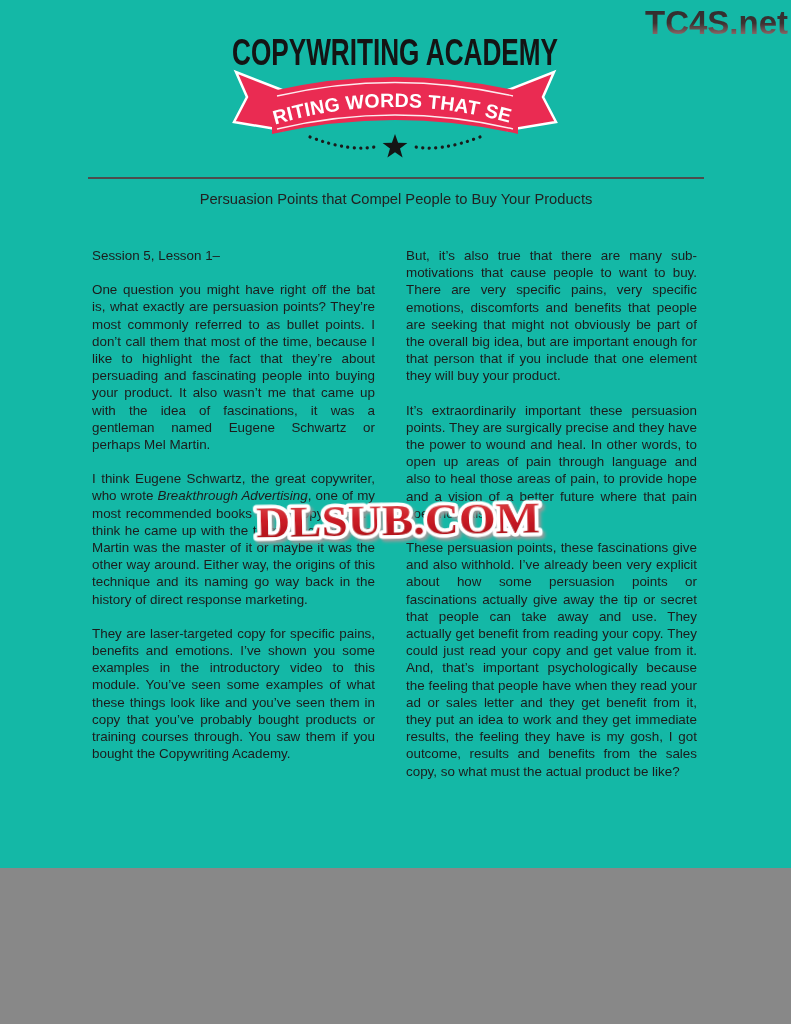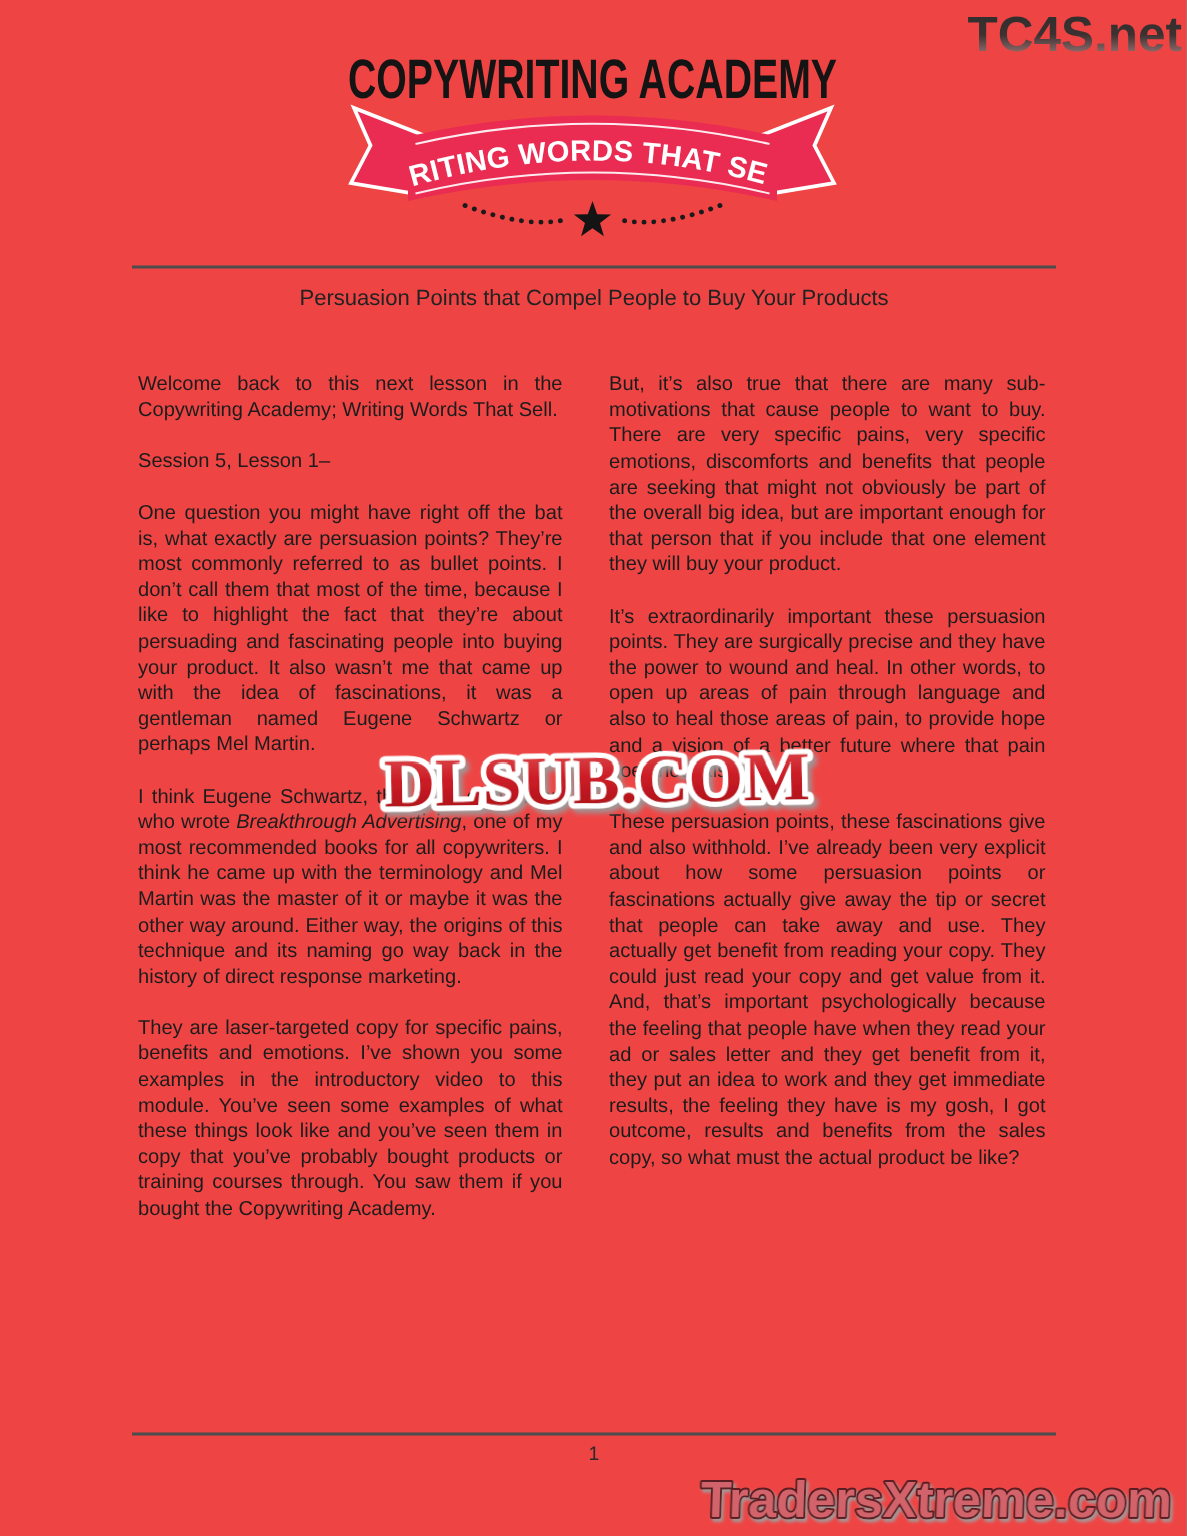--- a/index.html
+++ b/index.html
@@ -1,17 +1,17 @@
 <!DOCTYPE html>
 <html><head>
 <meta charset="utf-8">
 <style>
   html,body{margin:0;padding:0;background:#888;}
   .page{
-    position:relative;width:791px;height:1024px;background:#ef4444;
+    position:relative;width:791px;height:868px;background:#14b8a6;
     margin:0 auto;overflow:hidden;
     font-family:"Liberation Sans",sans-serif;color:#1f1f1f;
   }
   
   .logo-svg{position:absolute;left:228px;top:34px;width:334px;height:132px;}
   
   .tc4s{
     position:absolute;top:6px;right:3px;
     font-family:"Liberation Sans",sans-serif;font-weight:bold;font-size:33px;
     letter-spacing:0px;line-height:1;
@@ -76,21 +76,20 @@
   <div class="tc4s">TC4S.net</div>
 
   <div class="rule rule-top"></div>
 
   <div class="doc-head">
     <p class="doc-subtitle">Persuasion Points that Compel People to Buy Your Products</p>
   </div>
 
   <div class="columns">
     <div class="col col-left">
-      <p>Welcome back to this next lesson in the Copywriting Academy; Writing Words That Sell.</p>
       <p class="h">Session 5, Lesson 1–</p>
       <p>One question you might have right off the bat is, what exactly are persuasion points? They’re most commonly referred to as bullet points. I don’t call them that most of the time, because I like to highlight the fact that they’re about persuading and fascinating people into buying your product. It also wasn’t me that came up with the idea of fascinations, it was a gentleman named Eugene Schwartz or perhaps Mel Martin.</p>
       <p><span>I think Eugene Schwartz, the great copywriter, who wrote </span><em>Breakthrough Advertising</em><span>, one of my most recommended books for all copywriters. I think he came up with the terminology and Mel Martin was the master of it or maybe it was the other way around. Either way, the origins of this technique and its naming go way back in the history of direct response marketing.</span></p>
       <p>They are laser-targeted copy for specific pains, benefits and emotions. I’ve shown you some examples in the introductory video to this module. You’ve seen some examples of what these things look like and you’ve seen them in copy that you’ve probably bought products or training courses through. You saw them if you bought the Copywriting Academy.</p>
     </div>
     <div class="col col-right">
       <p>But, it’s also true that there are many sub-motivations that cause people to want to buy. There are very specific pains, very specific emotions, discomforts and benefits that people are seeking that might not obviously be part of the overall big idea, but are important enough for that person that if you include that one element they will buy your product.</p>
       <p>It’s extraordinarily important these persuasion points. They are surgically precise and they have the power to wound and heal. In other words, to open up areas of pain through language and also to heal those areas of pain, to provide hope and a vision of a better future where that pain does not exist.</p>
       <p>These persuasion points, these fascinations give and also withhold. I’ve already been very explicit about how some persuasion points or fascinations actually give away the tip or secret that people can take away and use. They actually get benefit from reading your copy. They could just read your copy and get value from it. And, that’s important psychologically because the feeling that people have when they read your ad or sales letter and they get benefit from it, they put an idea to work and they get immediate results, the feeling they have is my gosh, I got outcome, results and benefits from the sales copy, so what must the actual product be like?</p>
     </div>

